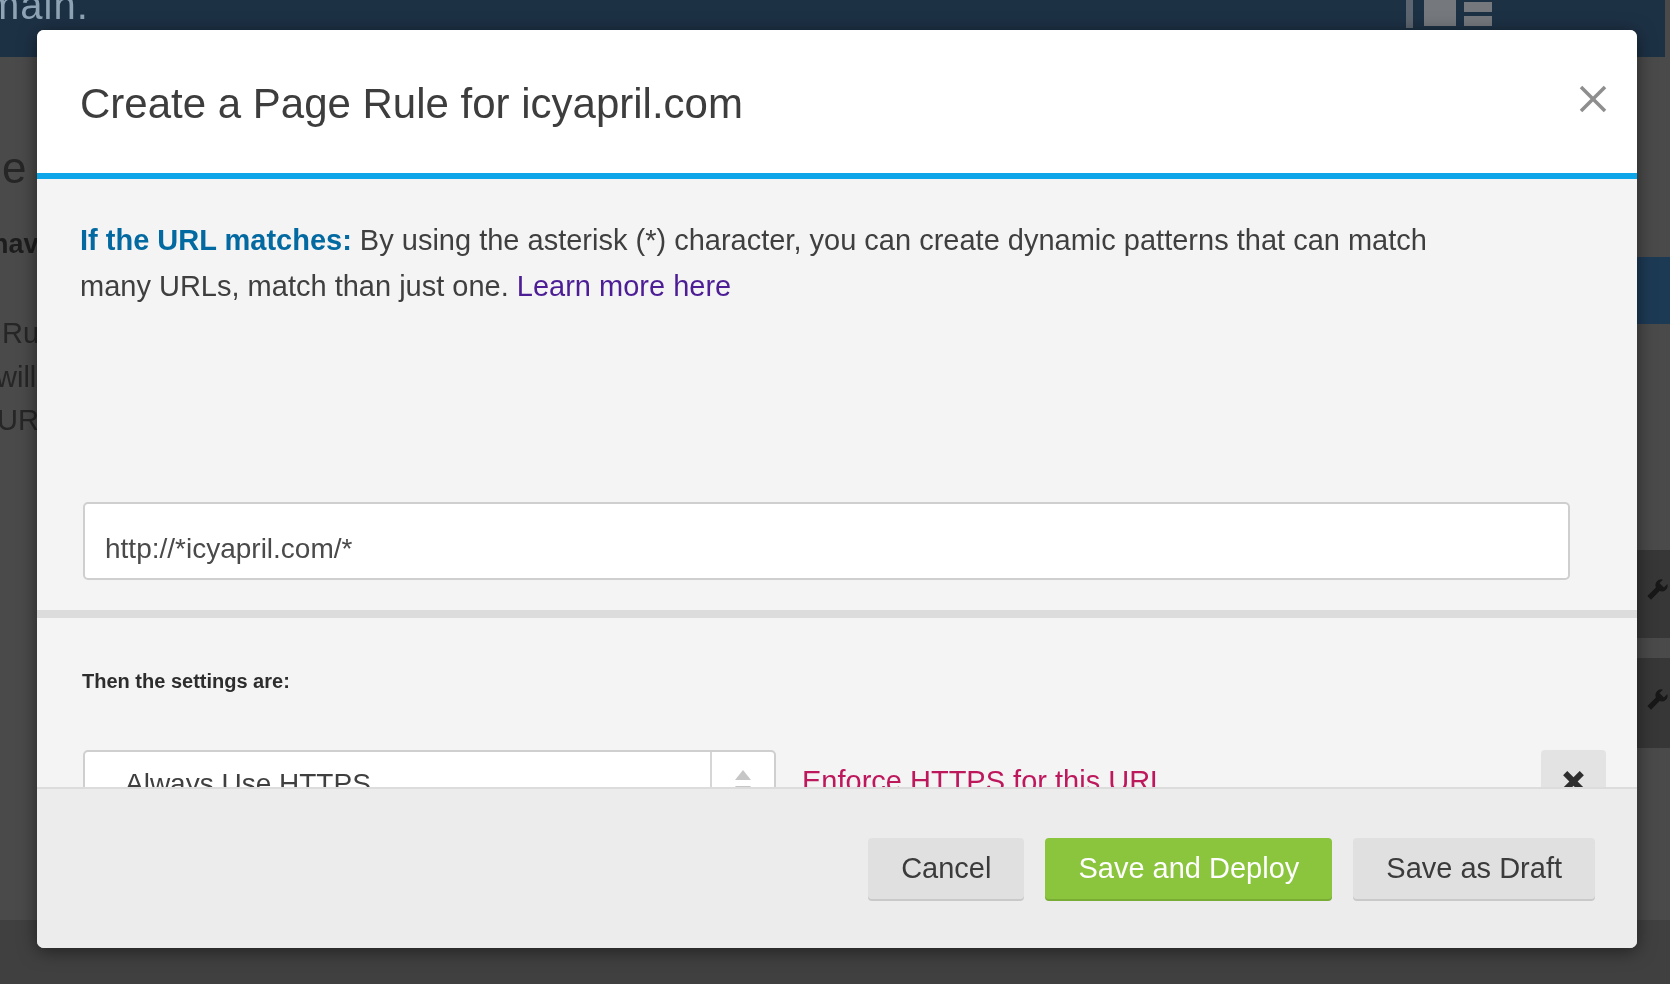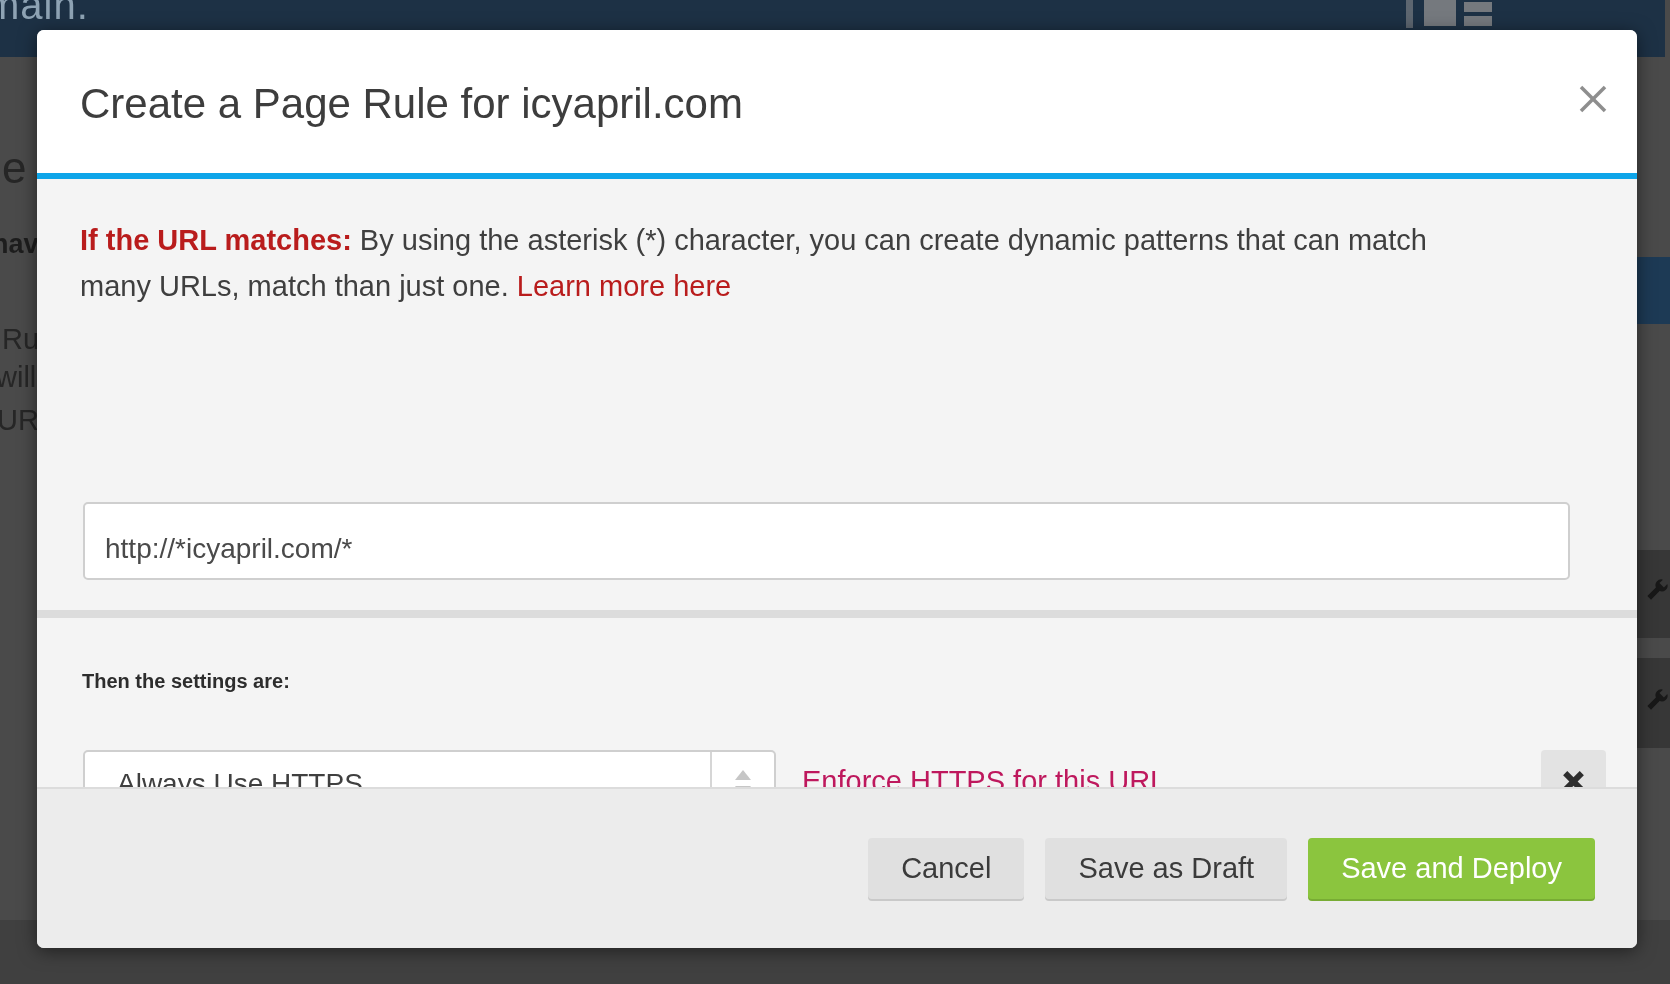--- a/index.html
+++ b/index.html
@@ -15,21 +15,21 @@
   .hdr-ic{position:absolute;background:#75797e;}
   .hdr-bar{left:1406px;top:0;width:7px;height:28px;background:#5d6670;}
   .hdr-square{left:1424px;top:0;width:32px;height:26px;}
   .hdr-line1{left:1464px;top:2px;width:28px;height:10px;}
   .hdr-line2{left:1464px;top:16px;width:28px;height:10px;}
   .hdr-slot{left:1578px;top:0;width:20px;height:28px;background:#14222f;}
   .bg-content{position:absolute;left:0;top:57px;width:1670px;height:927px;background:#4a4a4a;}
   .bg-frag{position:absolute;color:#262626;white-space:nowrap;}
   .frag-e{left:2px;top:143px;font-size:44px;}
   .frag-nav{left:-8px;top:229px;font-size:27px;font-weight:bold;color:#1d1d1d;}
-  .frag-ru{left:2px;top:317px;font-size:29px;margin-top:6px;}
+  .frag-ru{left:2px;top:317px;font-size:29px;}
   .frag-will{left:-4px;top:361px;font-size:29px;}
   .frag-ur{left:-3px;top:404px;font-size:29px;}
   .bg-bluebox{position:absolute;left:1637px;top:257px;width:33px;height:67px;background:#1d3a55;}
   .bg-row{position:absolute;left:1637px;width:33px;background:#373737;}
   .bg-row1{top:550px;height:88px;}
   .bg-row2{top:658px;height:90px;}
   .bg-row .wrench{position:absolute;left:6px;}
   .bg-row1 .wrench{top:28px;}
   .bg-row2 .wrench{top:30px;}
   .bg-bottom{position:absolute;left:0;top:920px;width:1670px;height:64px;background:#404040;}
@@ -40,36 +40,36 @@
   }
   .modal-header{
     position:absolute;left:0;top:0;width:1600px;height:143px;background:#ffffff;
     border-bottom:6px solid #0ea5e9;border-radius:7px 7px 0 0;
   }
   .modal-title{position:absolute;left:43px;top:50px;font-size:42px;color:#3d3d3d;}
   .close-btn{position:absolute;right:20px;top:46px;width:48px;height:48px;cursor:pointer;
     display:flex;align-items:center;justify-content:center;background:none;border:none;padding:0;}
   .modal-body{position:absolute;left:0;top:145px;width:1600px;}
   .para{position:absolute;left:43px;top:42px;font-size:29px;line-height:46px;color:#3f3f3f;}
-  .para b{color:#b91c1c;}
-  .link{color:#b91c1c;cursor:pointer;text-decoration:none;text-align:right;}
+  .para b{color:#0369a1;}
+  .link{color:#4c1d95;cursor:pointer;text-decoration:none;text-align:right;}
   .url-input{
     position:absolute;left:46px;top:327px;width:1463px;height:58px;
     border:2px solid #cfcfcf;border-radius:5px;background:#fff;
     font-family:"Liberation Sans","DejaVu Sans",sans-serif;
     font-size:28px;color:#4a4a4a;padding:16px 0 0 20px;outline:none;
   }
   .divider{position:absolute;left:0;top:435px;width:1600px;height:8px;background:#dcdcdc;}
   .settings-label{position:absolute;left:45px;top:495px;font-size:20px;font-weight:bold;color:#2d2d2d;}
   .setting-row{position:absolute;left:0;top:575px;width:1600px;height:66px;}
   .setting-select{
     position:absolute;left:46px;top:0;width:693px;height:66px;background:#fff;
     border:2px solid #cfcfcf;border-radius:5px;box-sizing:border-box;cursor:pointer;
   }
-  .select-value{position:absolute;left:32px;top:16px;font-size:28px;color:#3f3f3f;}
+  .select-value{position:absolute;left:40px;top:16px;font-size:28px;color:#3f3f3f;}
   .select-arrows{
     position:absolute;right:0;top:0;width:62px;height:62px;border-left:2px solid #d6d6d6;
     display:flex;flex-direction:column;align-items:center;justify-content:center;gap:6px;
   }
   .tri-up{width:0;height:0;border-left:8px solid transparent;border-right:8px solid transparent;border-bottom:10px solid #c6c6c6;}
   .tri-down{width:0;height:0;border-left:8px solid transparent;border-right:8px solid transparent;border-top:10px solid #c6c6c6;}
   .setting-desc{position:absolute;left:765px;top:15px;font-size:29px;color:#be185d;}
   .remove-btn{
     position:absolute;left:1504px;top:0;width:65px;height:66px;background:#e3e3e3;border:none;
     border-radius:4px;display:flex;align-items:center;justify-content:center;cursor:pointer;
@@ -165,17 +165,17 @@
           </svg>
         </span>
       </button>
     </div>
 
     <div class="setting-note">You cannot add any additional settings with "Always Use HTTPS" selected.</div>
   </div>
 
   <div class="modal-footer">
     <button class="btn btn-gray">Cancel</button>
+    <button class="btn btn-green">Save and Deploy</button>
     <button class="btn btn-gray">Save as Draft</button>
-    <button class="btn btn-green">Save and Deploy</button>
   </div>
 
 </div>
 
 </body></html>

